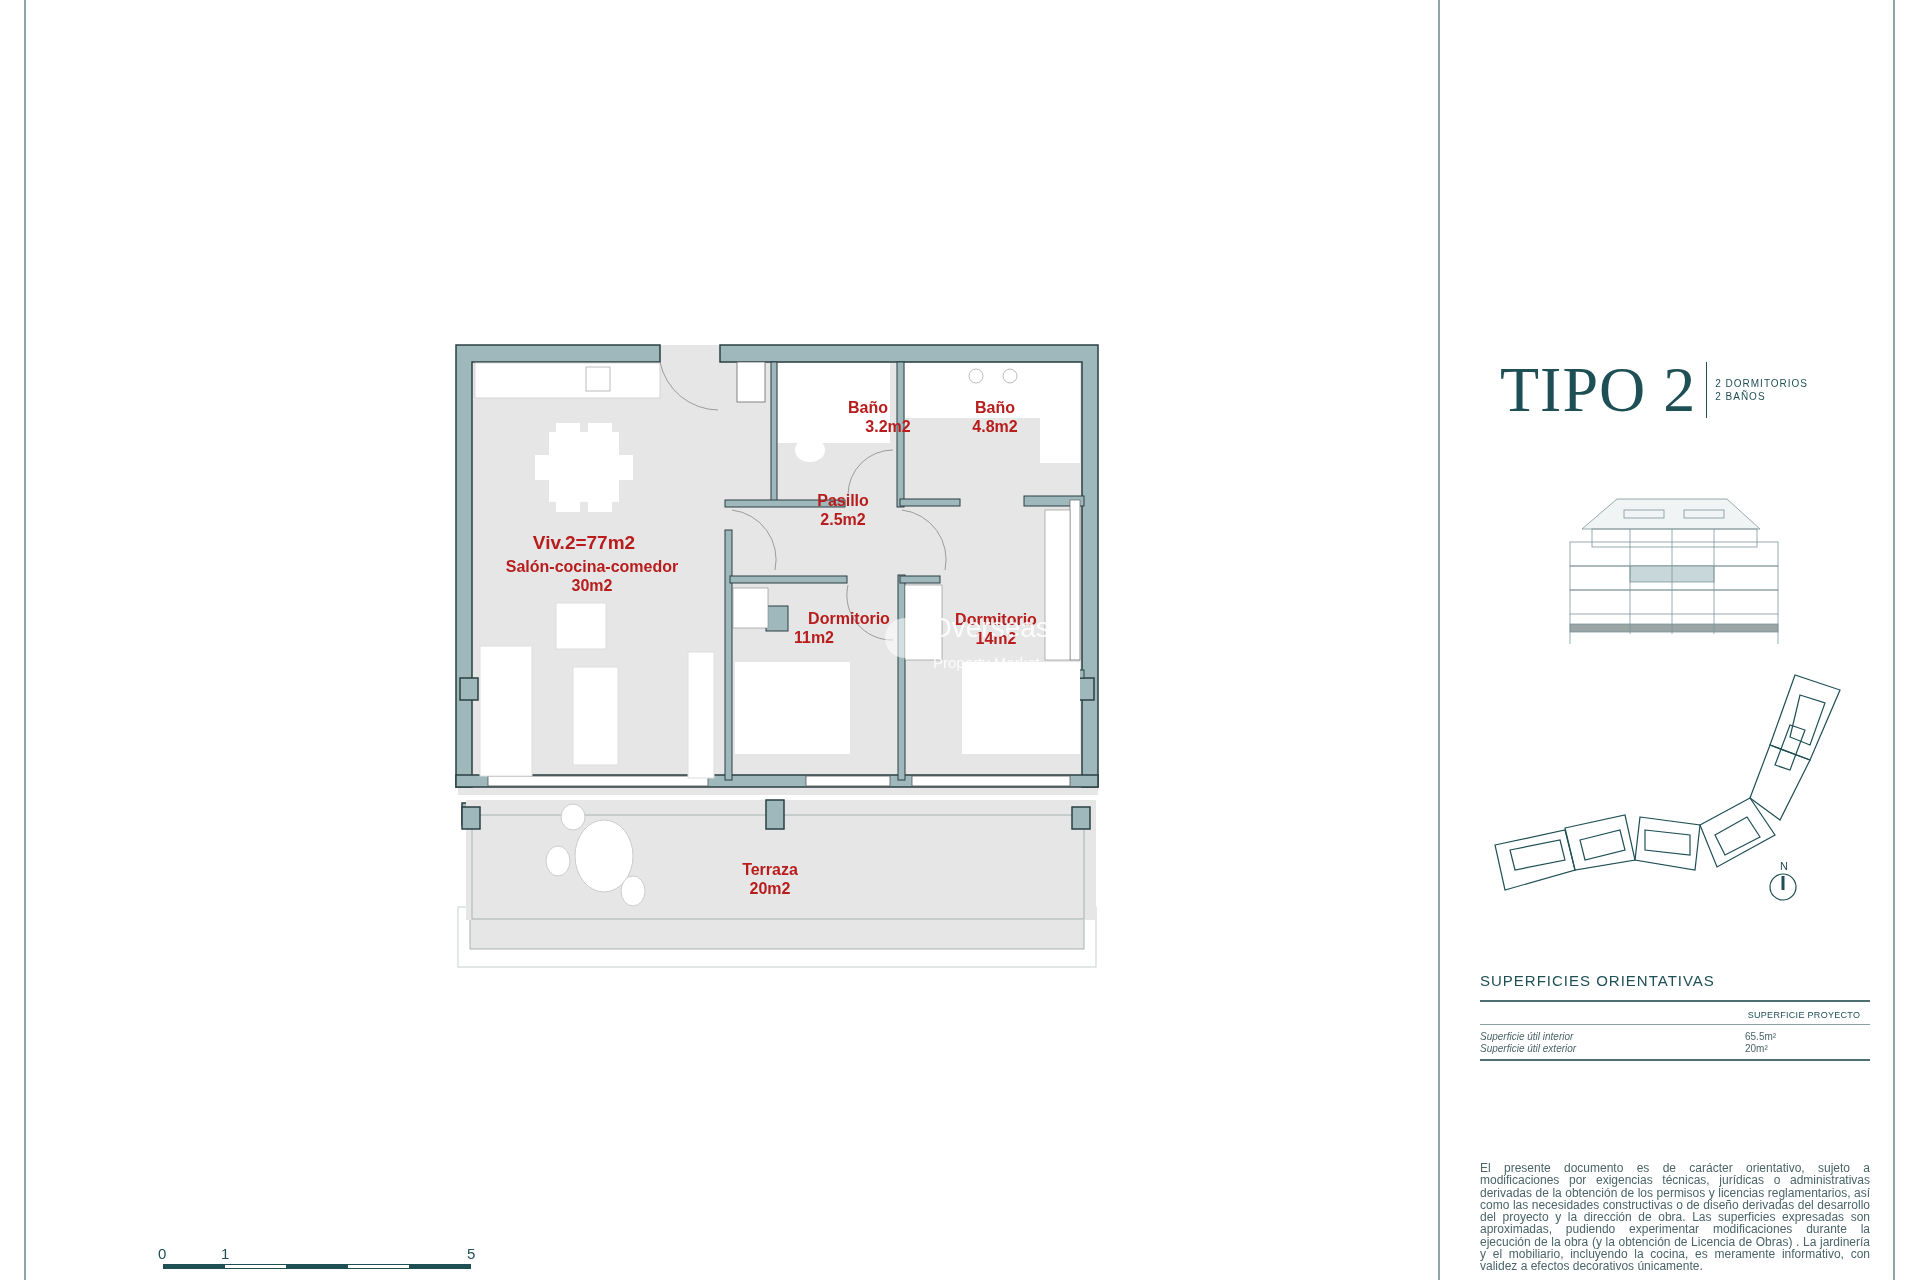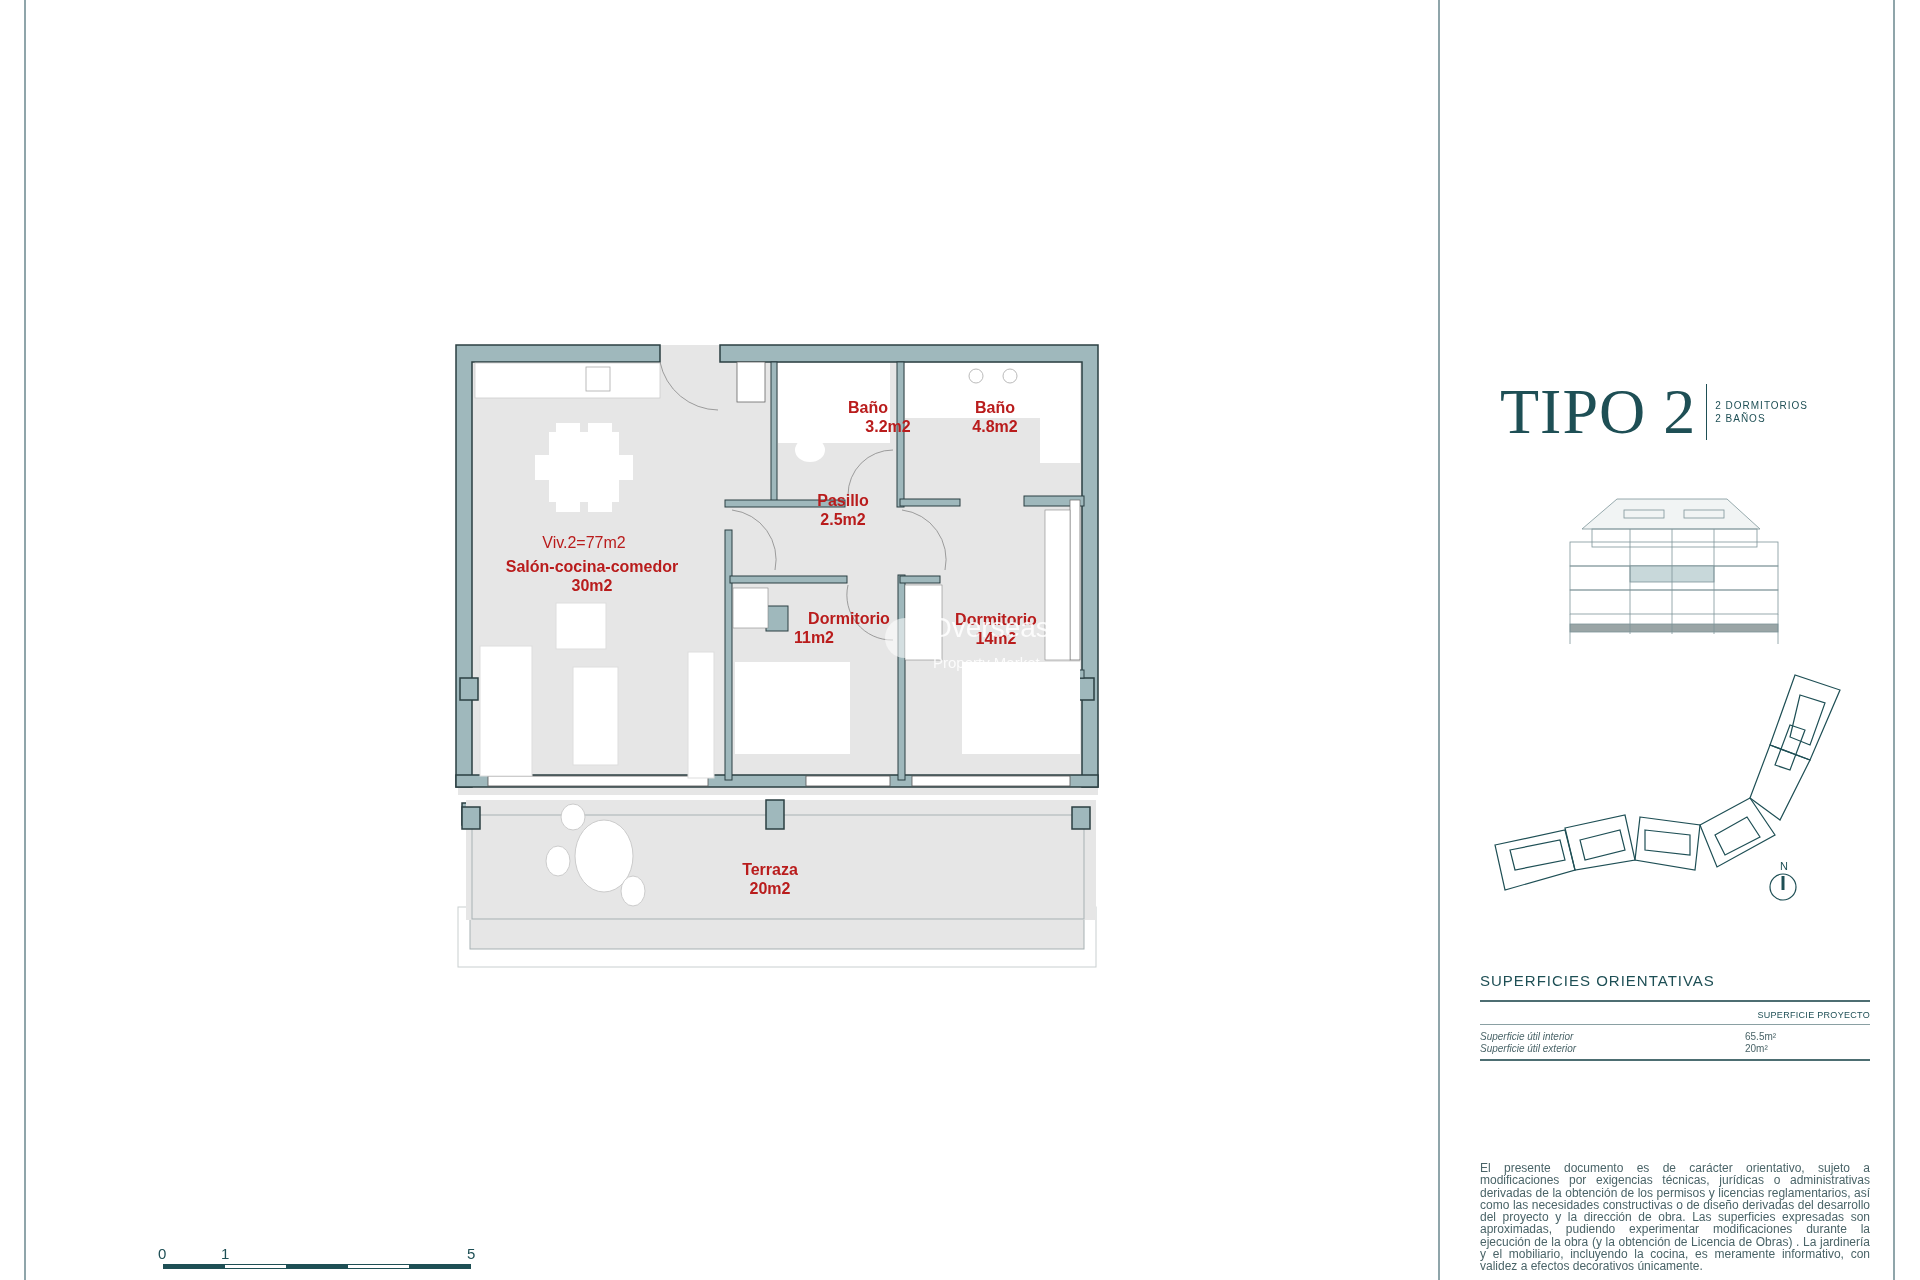--- a/index.html
+++ b/index.html
@@ -1,30 +1,30 @@
 <!DOCTYPE html>
 <html><head>
 <meta charset="utf-8">
 <style>
   html,body{margin:0;padding:0;background:#fff;}
   body{width:1920px;height:1280px;position:relative;overflow:hidden;font-family:"Liberation Sans","DejaVu Sans",sans-serif;color:#1e4f55;}
   .abs{position:absolute;}
   .vline{position:absolute;width:2px;background:#8fa5aa;}
   .plan{position:absolute;left:0;top:0;width:1920px;height:1280px;}
   .room-label{position:absolute;text-align:right;color:#b91c1c;font-weight:bold;font-size:16px;line-height:19px;transform:translateX(-50%);white-space:nowrap;margin-top:8px;}
-  .room-label.big{font-size:16px;line-height:22px;font-weight:normal;}
-  .title-wrap{position:absolute;left:1500px;top:358px;display:flex;align-items:center;margin-top:22px;}
+  .room-label.big{font-size:19px;line-height:22px;font-weight:bold;}
+  .title-wrap{position:absolute;left:1500px;top:358px;display:flex;align-items:center;}
   .title{font-family:"Liberation Serif","DejaVu Serif",serif;font-size:64px;letter-spacing:1px;color:#1e4f55;line-height:64px;}
   .title-sep{width:1px;height:56px;background:#1e4f55;margin:0 8px 0 10px;}
   .subtitle{font-size:10px;line-height:13px;letter-spacing:1px;color:#1e4f55;}
   .sup-title{position:absolute;left:1480px;top:972px;font-size:15px;letter-spacing:1px;color:#1e4f55;}
   .sup-table{position:absolute;left:1480px;top:1000px;width:390px;}
   .rule-thick{height:2px;background:#4d6e72;}
   .rule-thin{height:1px;background:#8aa0a3;}
-  .sup-head{font-size:9px;color:#1e4f55;text-align:right;padding:8px 0 4px 258px;letter-spacing:.3px;}
+  .sup-head{font-size:9px;color:#1e4f55;text-align:center;padding:8px 0 4px 258px;letter-spacing:.3px;}
   .sup-row{display:flex;font-size:10px;color:#4a6468;line-height:12px;}
   .sup-row .lbl{width:265px;font-style:italic;}
   .sup-group{padding:6px 0 4px 0;}
   .disclaimer{position:absolute;left:1480px;top:1162px;width:390px;font-size:12px;line-height:12.3px;color:#4a6468;text-align:justify;}
   .scale-bar{position:absolute;left:163px;top:1264px;width:308px;height:5px;display:flex;}
   .scale-bar .seg{flex:1;height:5px;box-sizing:border-box;}
   .seg.dark{background:#1e4f55;}
   .seg.light{background:#fff;border:1px solid #1e4f55;}
   .scale-lbl{position:absolute;font-size:15px;color:#1e4f55;top:1245px;}
   .watermark{position:absolute;left:885px;top:612px;color:rgba(255,255,255,.85);}

